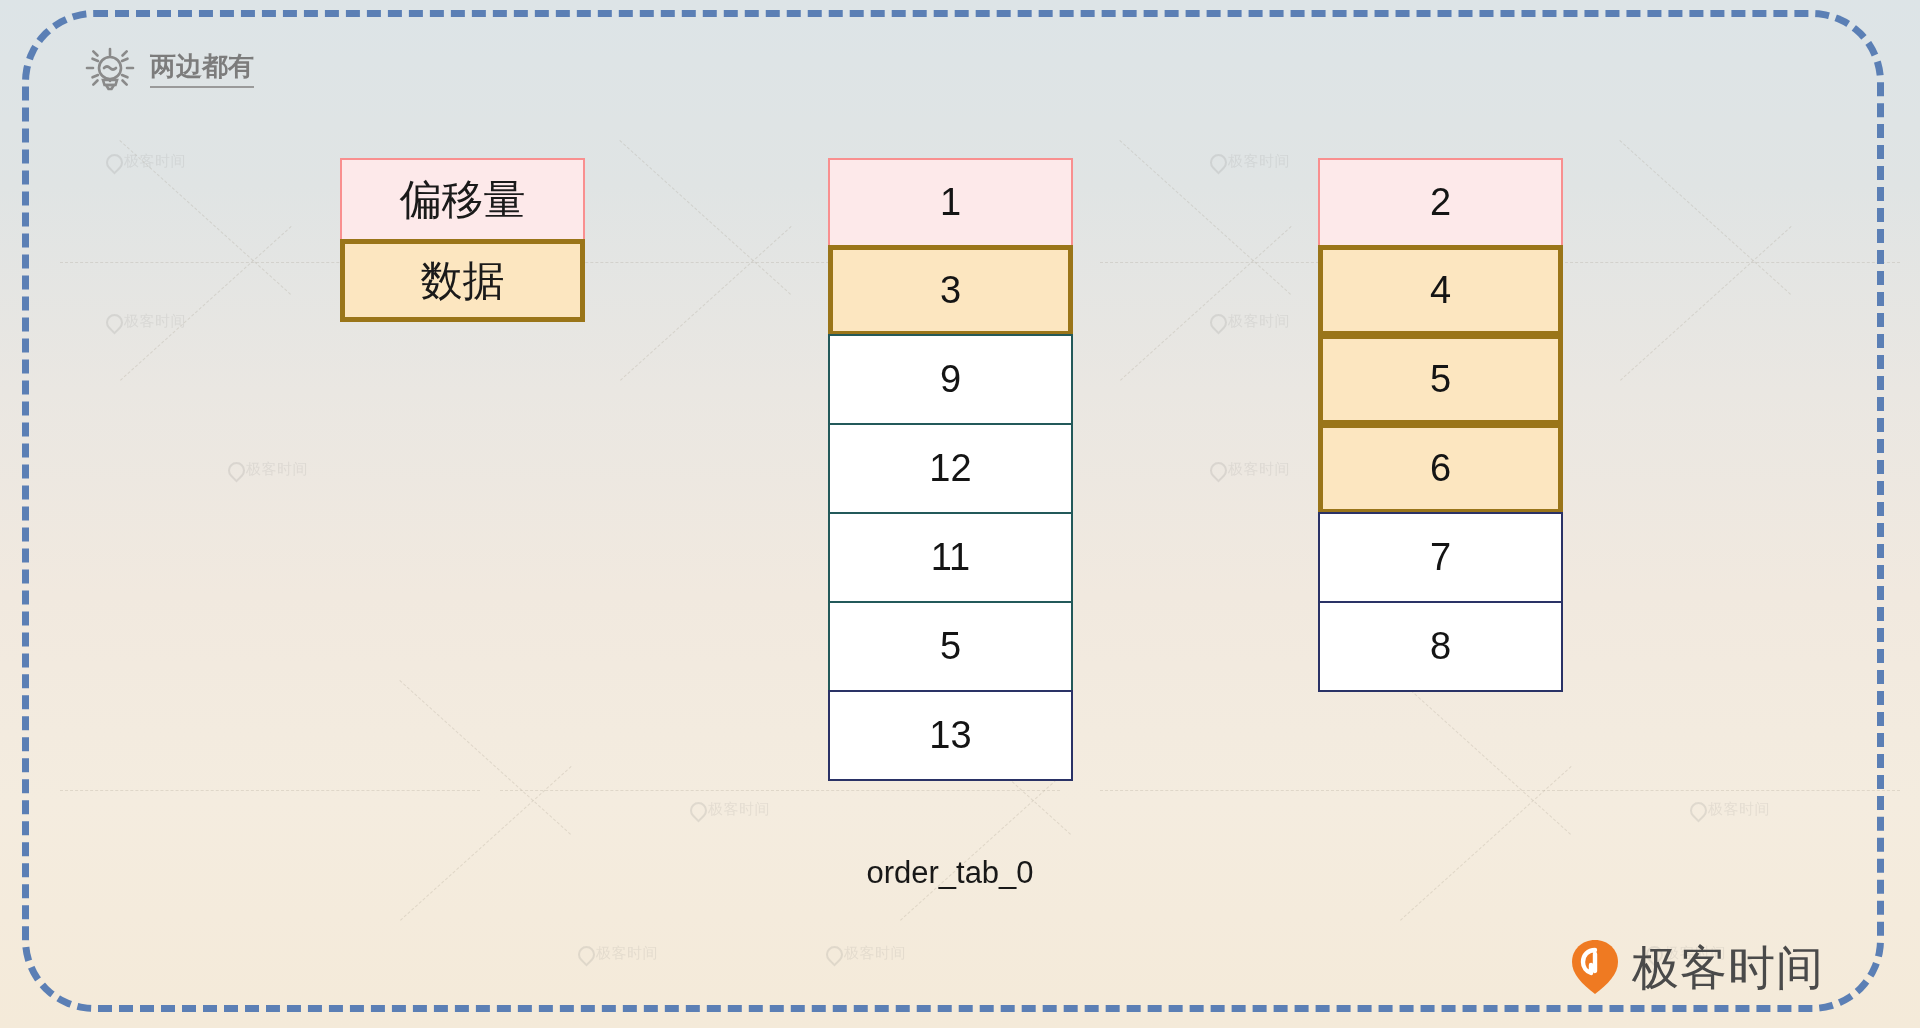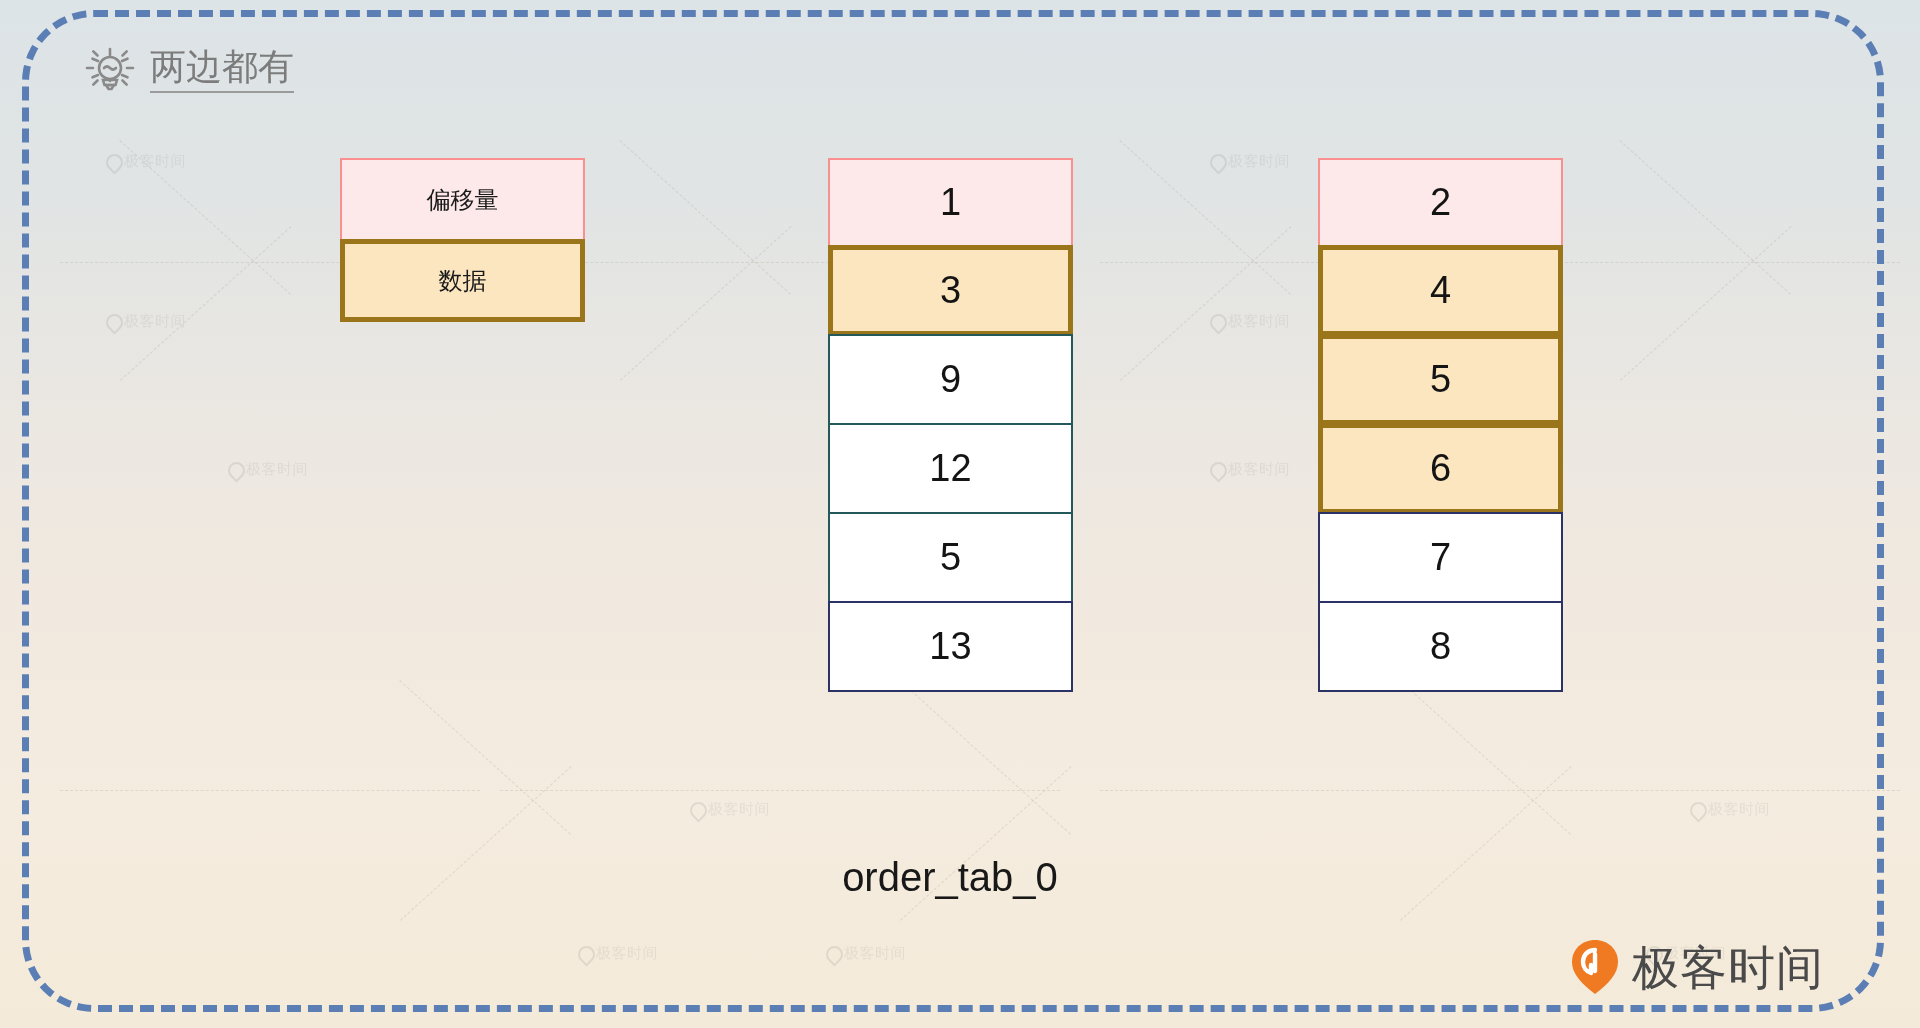--- a/index.html
+++ b/index.html
@@ -88,41 +88,42 @@
     display: flex;
     align-items: center;
     gap: 14px;
   }
   .bulb {
     width: 52px;
     height: 52px;
     flex: 0 0 auto;
   }
   .tip-text {
-    font-size: 36px;
+    font-size: 26px;
     color: #7c7c7c;
     border-bottom: 2px solid #9a9a9a;
     padding-bottom: 5px;
     line-height: 1.1;
     font-family: "DejaVu Sans", "Liberation Sans", sans-serif;
+    font-weight: bold;
   }
 
   
   .legend {
     position: absolute;
     left: 340px;
     top: 158px;
     width: 245px;
   }
   .legend-cell {
     height: 83px;
     display: flex;
     align-items: center;
     justify-content: center;
-    font-size: 24px;
+    font-size: 42px;
     color: #1a1a1a;
     box-sizing: border-box;
     font-family: Liberation Sans, sans-serif;
   }
   .legend-offset {
     background: #fde9ea;
     border: 2px solid #f98f8f;
   }
   .legend-data {
     background: #fce6c0;
@@ -167,21 +168,21 @@
   .cell.plain-navy {
     border: 2px solid #2a3266;
     margin-top: -2px;
   }
 
   .tab-label {
     position: absolute;
     width: 300px;
     text-align: center;
     top: 855px;
-    font-size: 40px;
+    font-size: 31px;
     color: #181818;
     font-family: "Liberation Sans", "DejaVu Sans", sans-serif;
   }
   #label0 { left: 800px; }
   #label1 { left: 1290px; }
 
   
   .brand {
     position: absolute;
     right: 96px;
@@ -313,20 +314,21 @@
     <div class="legend-cell legend-data">
       <span>数据</span>
     </div>
   </div>
 
   <div class="tab-col" id="tab0">
       <div class="cell offset">1</div>
       <div class="cell data">3</div>
       <div class="cell plain-teal">9</div>
       <div class="cell plain-teal">12</div>
+      <div class="cell plain-teal">11</div>
       <div class="cell plain-teal">5</div>
       <div class="cell plain-navy">13</div>
     </div>
   <div class="tab-label" id="label0">order_tab_0</div>
 
   <div class="tab-col" id="tab1">
       <div class="cell offset">2</div>
       <div class="cell data">4</div>
       <div class="cell data">5</div>
       <div class="cell data">6</div>

